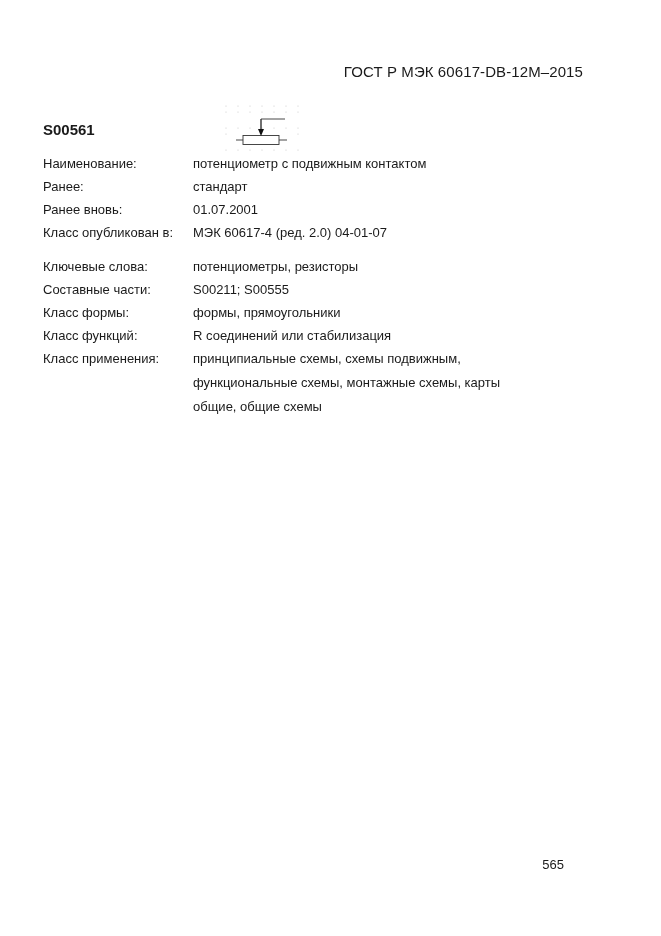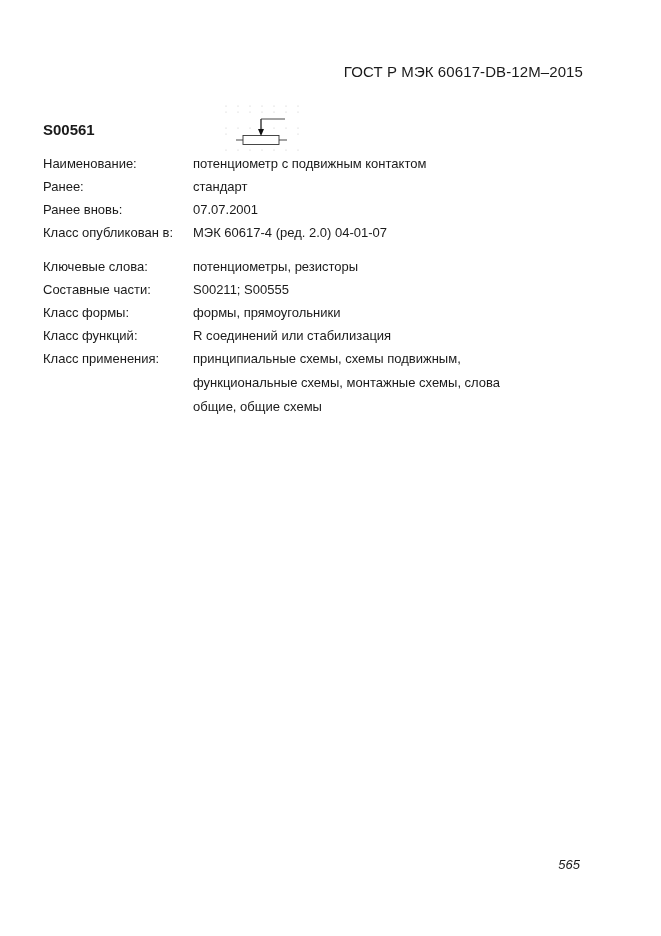--- a/index.html
+++ b/index.html
@@ -4,21 +4,21 @@
 <style>
   html, body { margin: 0; padding: 0; background: #ffffff; }
   body { width: 661px; height: 936px; position: relative; overflow: hidden;
          font-family: "Liberation Sans", sans-serif; color: #1a1a1a; }
   .header { position: absolute; top: 63px; right: 78px; font-weight: normal; font-size: 15px; letter-spacing: 0.1px; }
   .code { position: absolute; top: 101px; left: 43px; font-weight: bold; font-size: 15px; margin-top: 20px; }
   .symbol { position: absolute; left: 220px; top: 100px; width: 90px; height: 55px; }
   .row { position: absolute; left: 43px; font-size: 13px; line-height: 24px; }
   .row .label { position: absolute; left: 0; width: 150px; white-space: nowrap; }
   .row .value { position: absolute; left: 150px; width: 320px; }
-  .pagenum { position: absolute; top: 857px; right: 81px; font-size: 13px; font-style: italic; }
+  .pagenum { position: absolute; top: 857px; right: 97px; font-size: 13px; }
 </style>
 </head>
 <body>
 
 <div class="header">ГОСТ Р МЭК 60617-DB-12M–2015</div>
 
 <div class="code">S00561</div>
 
 <svg class="symbol" viewBox="220 100 90 55" width="90" height="55">
   <g fill="#c8c8c8">
@@ -66,21 +66,21 @@
 <div class="row" style="top:152px;">
   <span class="label">Наименование:</span>
   <span class="value">потенциометр с подвижным контактом</span>
 </div>
 <div class="row" style="top:175px;">
   <span class="label">Ранее:</span>
   <span class="value">стандарт</span>
 </div>
 <div class="row" style="top:198px;">
   <span class="label">Ранее вновь:</span>
-  <span class="value">07.07.2001</span>
+  <span class="value">01.07.2001</span>
 </div>
 <div class="row" style="top:221px;">
   <span class="label">Класс опубликован в:</span>
   <span class="value">МЭК 60617-4 (ред. 2.0) 04-01-07</span>
 </div>
 
 <div class="row" style="top:255px;">
   <span class="label">Ключевые слова:</span>
   <span class="value">потенциометры, резисторы</span>
 </div>
@@ -94,19 +94,19 @@
 </div>
 <div class="row" style="top:324px;">
   <span class="label">Класс функций:</span>
   <span class="value">R соединений или стабилизация</span>
 </div>
 <div class="row" style="top:347px;">
   <span class="label">Класс применения:</span>
   <span class="value">принципиальные схемы, схемы подвижным,</span>
 </div>
 <div class="row" style="top:371px;">
-  <span class="value">функциональные схемы, монтажные схемы, слова</span>
+  <span class="value">функциональные схемы, монтажные схемы, карты</span>
 </div>
 <div class="row" style="top:395px;">
   <span class="value">общие, общие схемы</span>
 </div>
 
 <div class="pagenum">565</div>
 
 </body></html>

